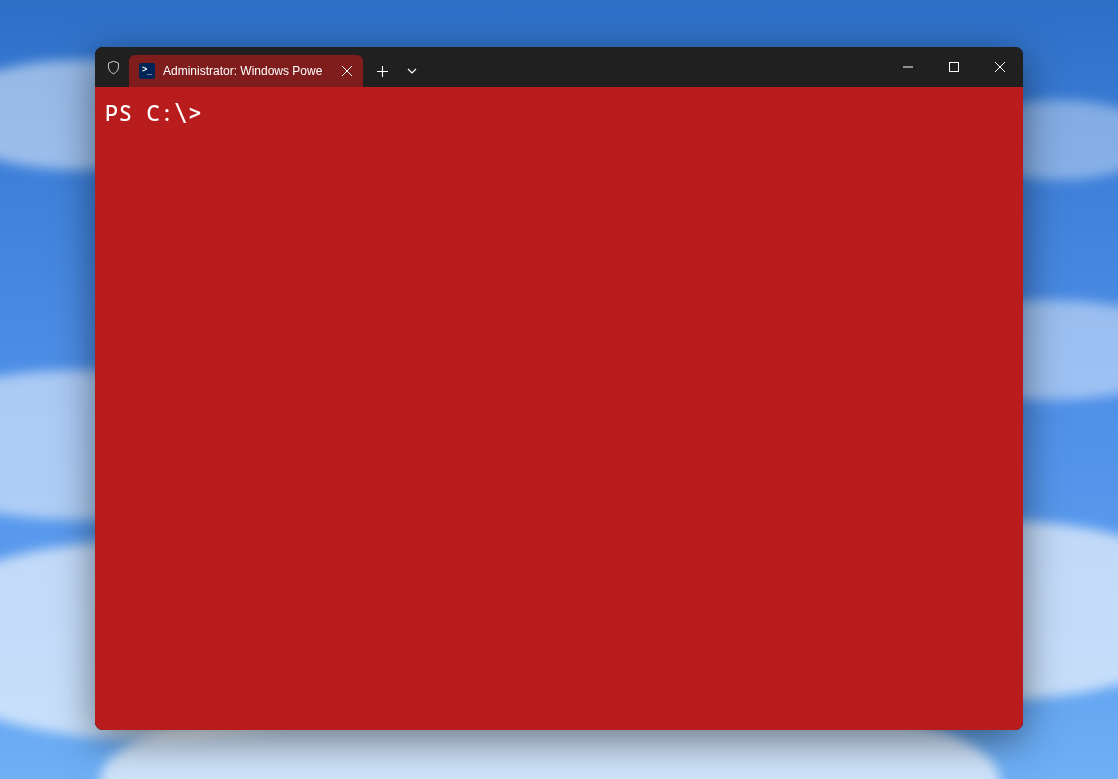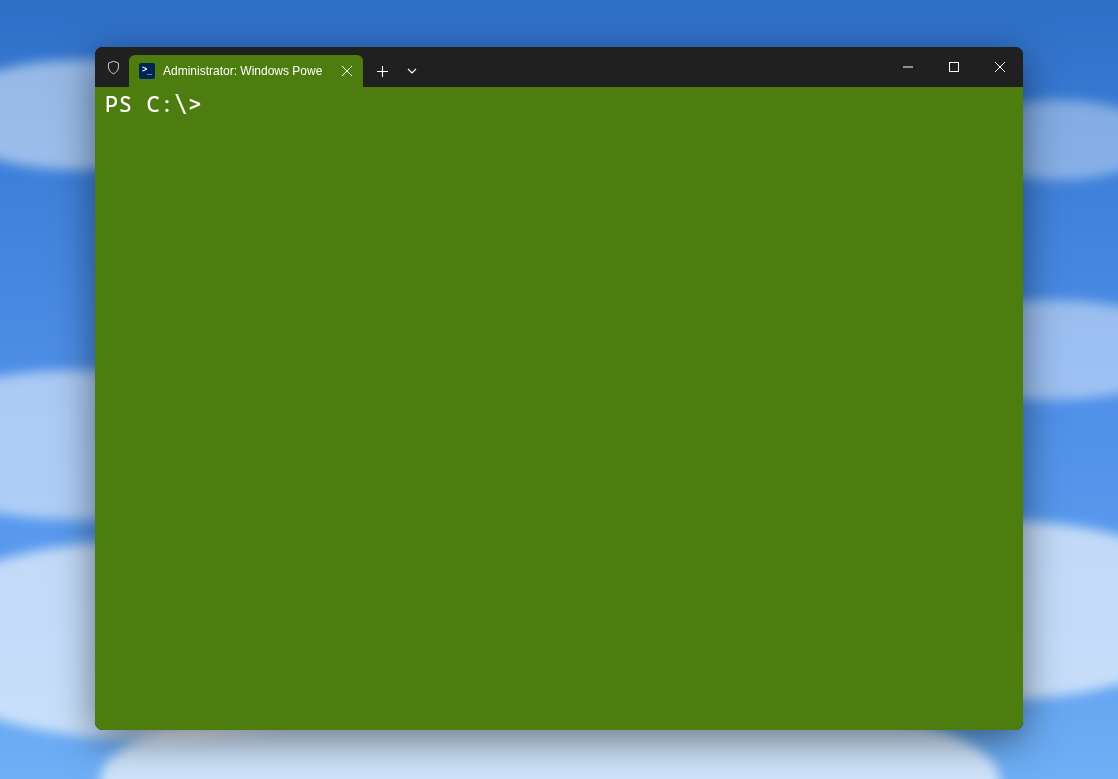--- a/index.html
+++ b/index.html
@@ -74,21 +74,21 @@
       width: 16px;
       height: 16px;
       display: flex;
       align-items: center;
       justify-content: center;
     }
     
     .tab {
       display: flex;
       align-items: center;
-      background: #4d7c0f;
+      background: #7f1d1d;
       border-radius: 6px 6px 0 0;
       margin-top: 8px;
       padding: 0 8px 0 10px;
       max-width: 234px;
       min-width: 234px;
       gap: 8px;
       position: relative;
     }
     
     .tab-icon {
@@ -173,22 +173,22 @@
       width: 46px;
       display: flex;
       align-items: center;
       justify-content: center;
       color: #ffffff;
       cursor: pointer;
     }
     
     .terminal-body {
       flex: 1;
-      background: #4d7c0f;
-      padding: 4px 10px;
+      background: #b91c1c;
+      padding: 13px 10px;
       font-family: 'Cascadia Code', 'Consolas', monospace;
       font-size: 22px;
       color: #ffffff;
       font-weight: 500;
       letter-spacing: 1px;
     }
     
     .prompt-line {
       white-space: pre;
       line-height: 1.3;

